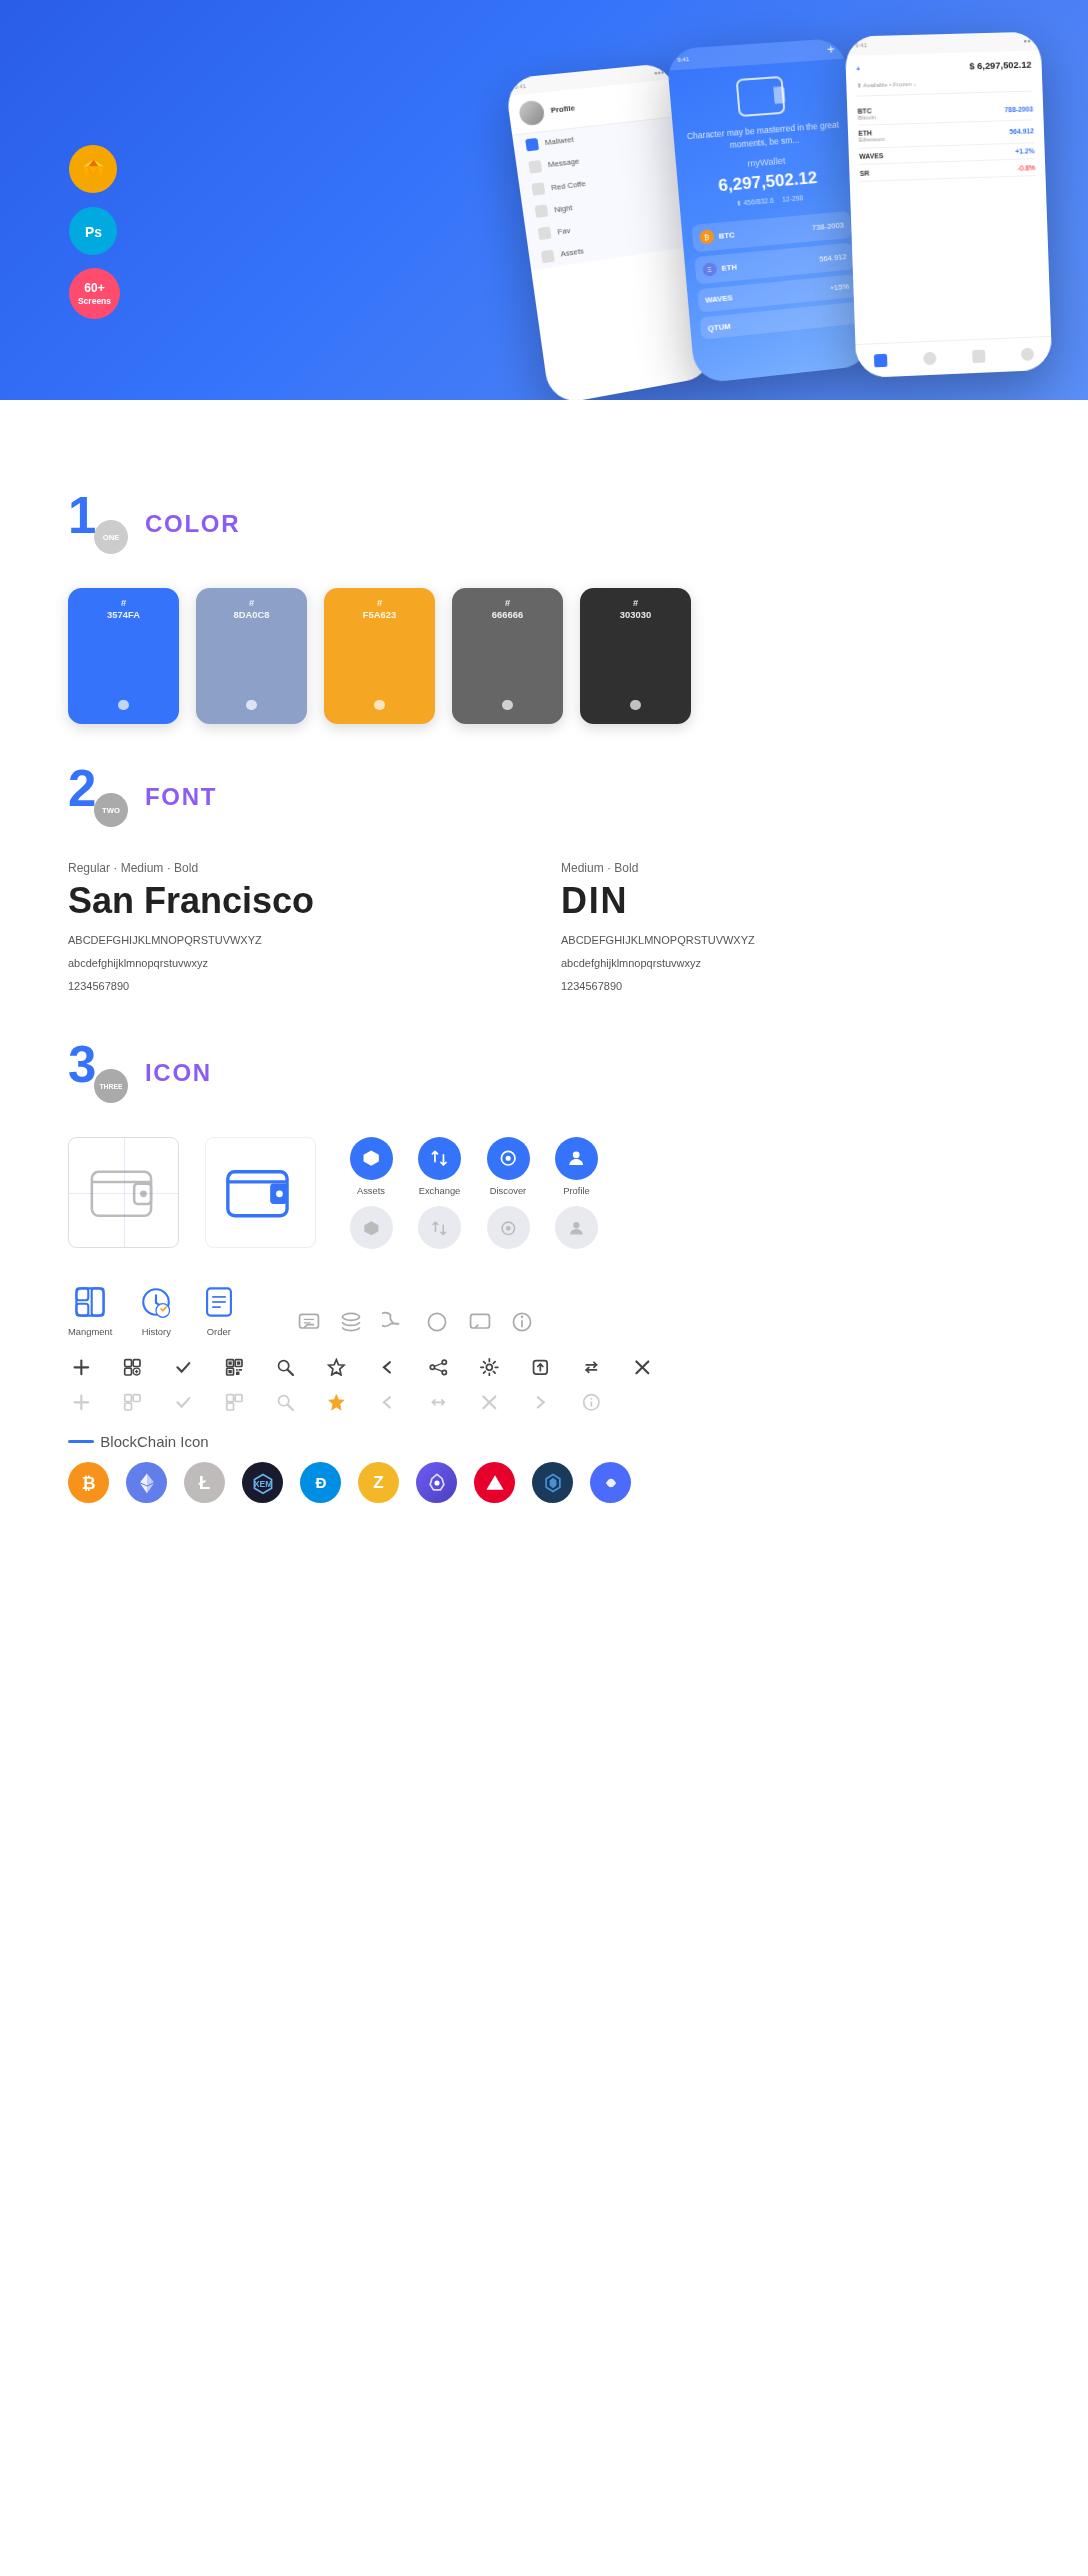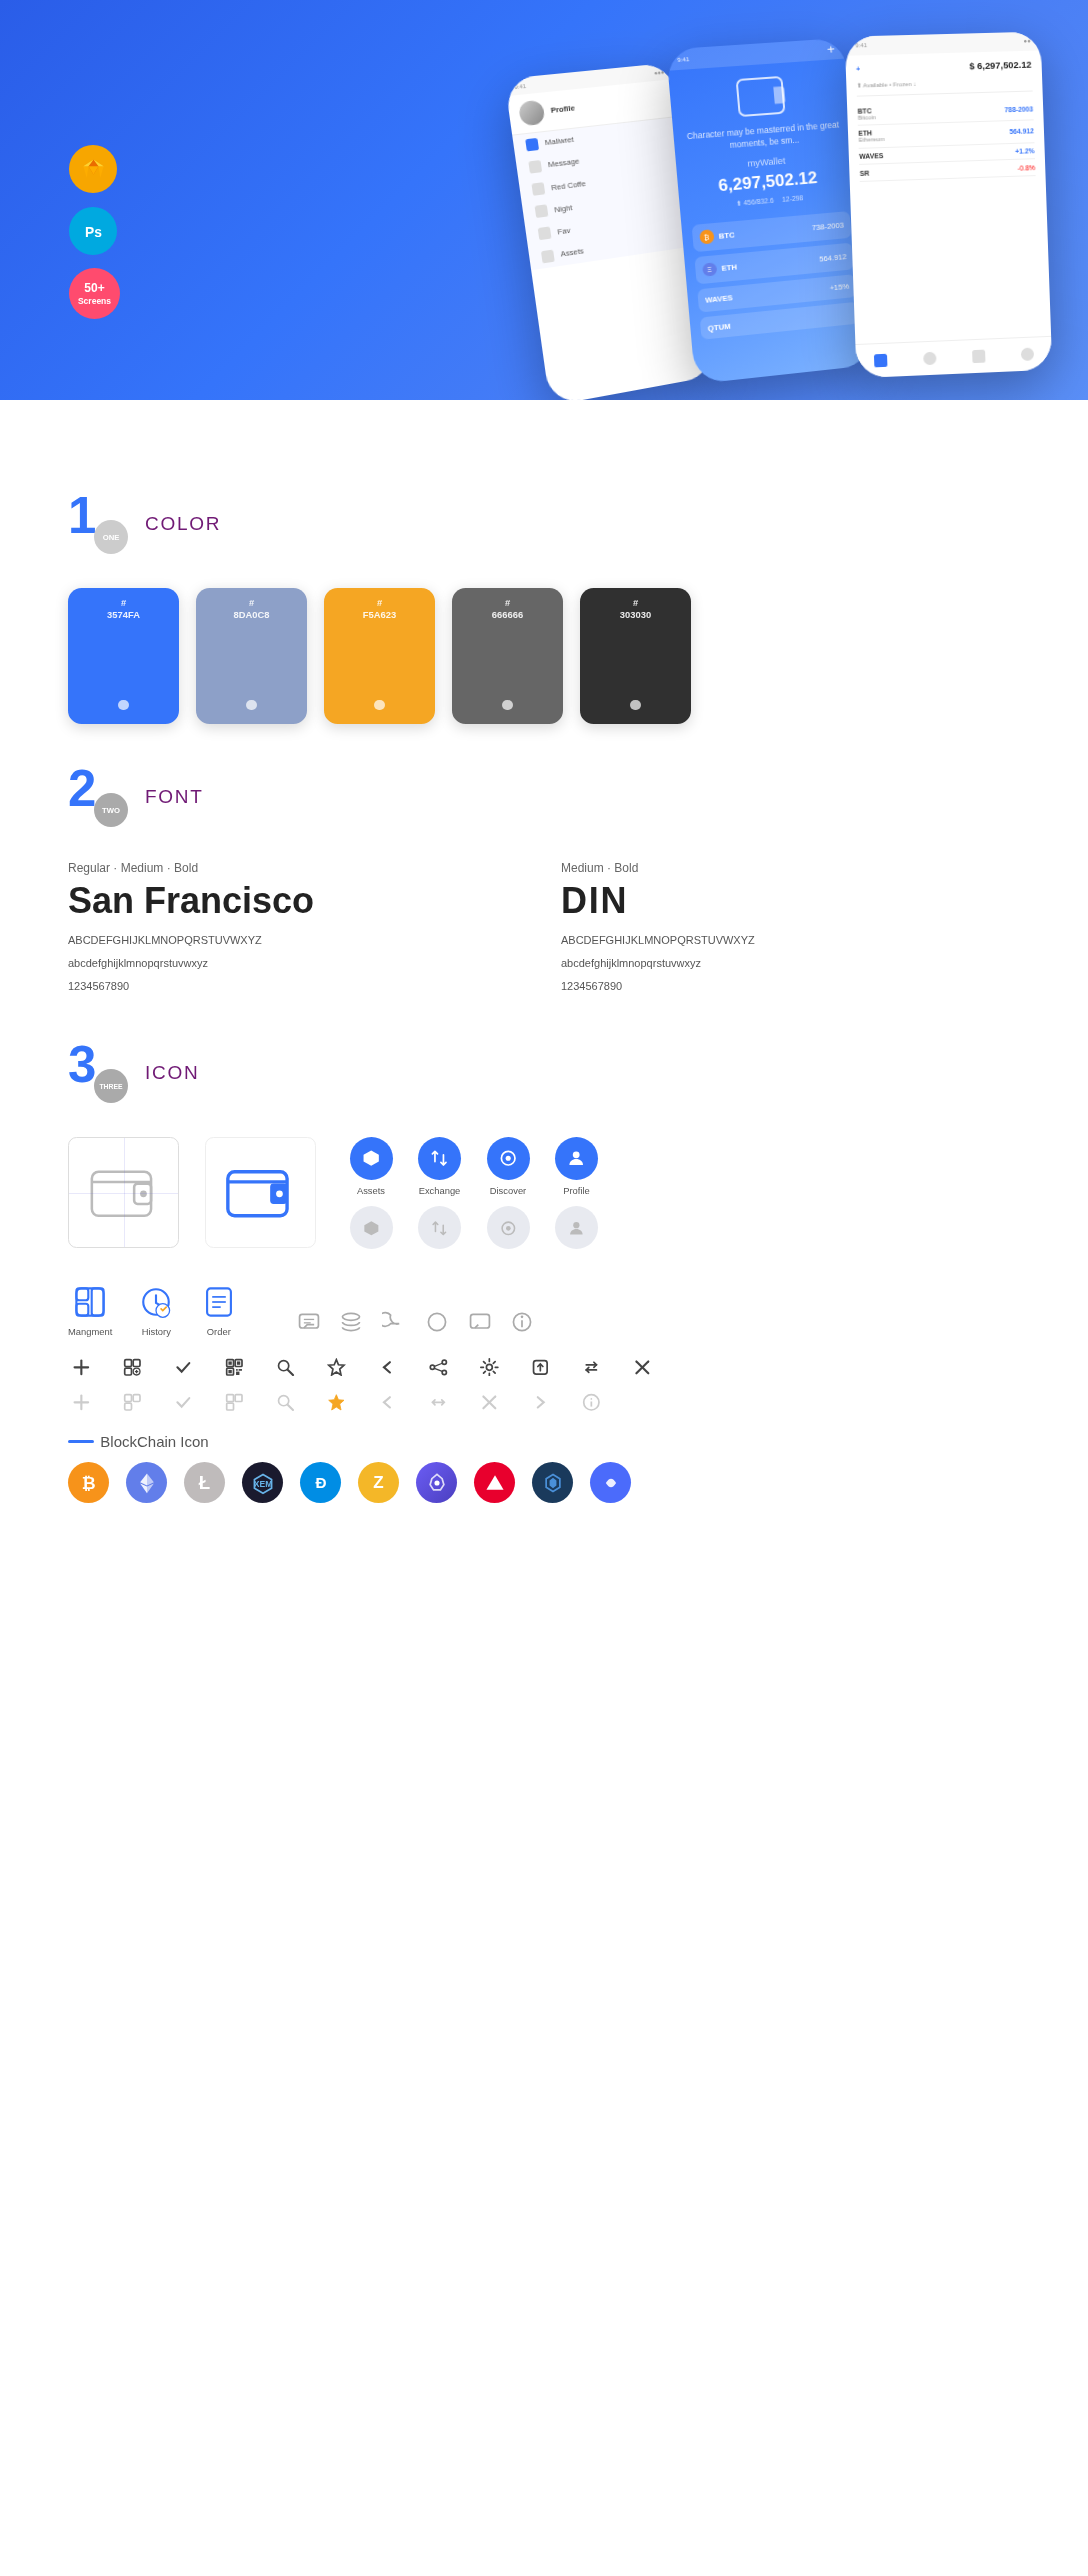--- a/index.html
+++ b/index.html
@@ -160,23 +160,23 @@
       background: #ccc;
       border-radius: 50%;
       display: flex;
       align-items: center;
       justify-content: center;
       font-size: 8.5px;
       color: #fff;
       font-weight: 700;
     }
     .section-title {
-      font-size: 19px;
-      font-weight: 400;
-      color: #701a75;
+      font-size: 24px;
+      font-weight: 700;
+      color: #8b5cf6;
       letter-spacing: 1.7px;
     }
 
     
     .color-swatches {
       display: flex;
       gap: 17px;
       flex-wrap: wrap;
     }
     .color-card {
@@ -367,21 +367,21 @@
         <polygon points="10,12 22,12 16,22" fill="#fdad00"></polygon>
       </svg>
     </div>
     <div class="badge-icon badge-ps">
       <svg width="31" height="31" viewBox="0 0 36 36" style="font-size:14px">
         <rect width="36" height="36" rx="8" fill="#00a9e0"></rect>
         <text x="18" y="26" text-anchor="middle" fill="#fff" font-size="16" font-weight="800" font-family="Arial">Ps</text>
       </svg>
     </div>
     <div class="badge-icon badge-screens" style="width:51px;height:51px;background:#ff4b6e;border-radius:50%;display:flex;flex-direction:column;align-items:center;justify-content:center;font-size:12px;font-weight:800;color:#fff;line-height:1.2;">
-      <span>50+</span>
+      <span>60+</span>
       <span style="font-size:8.5px;">Screens</span>
     </div>
   </div>
 
   <div class="phones-area">
 
     <div class="phone phone-left">
       <div style="height:17px;background:#f8f8f8;display:flex;align-items:center;justify-content:space-between;padding:0 8.5px;font-size:6px;color:#999;">
         <span>9:41</span>
           <span>●●●</span>

